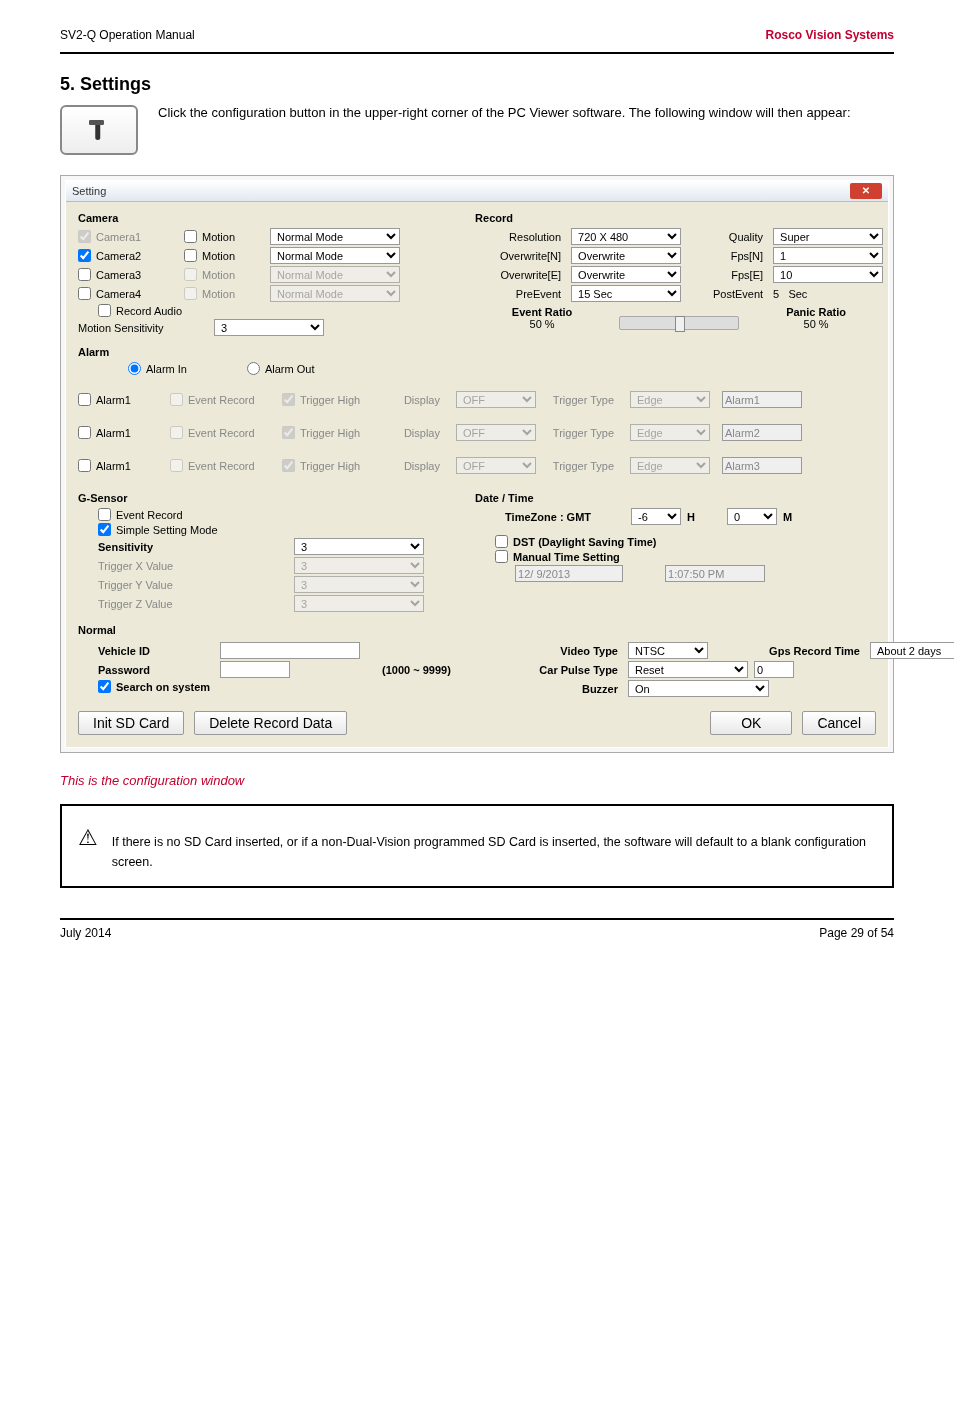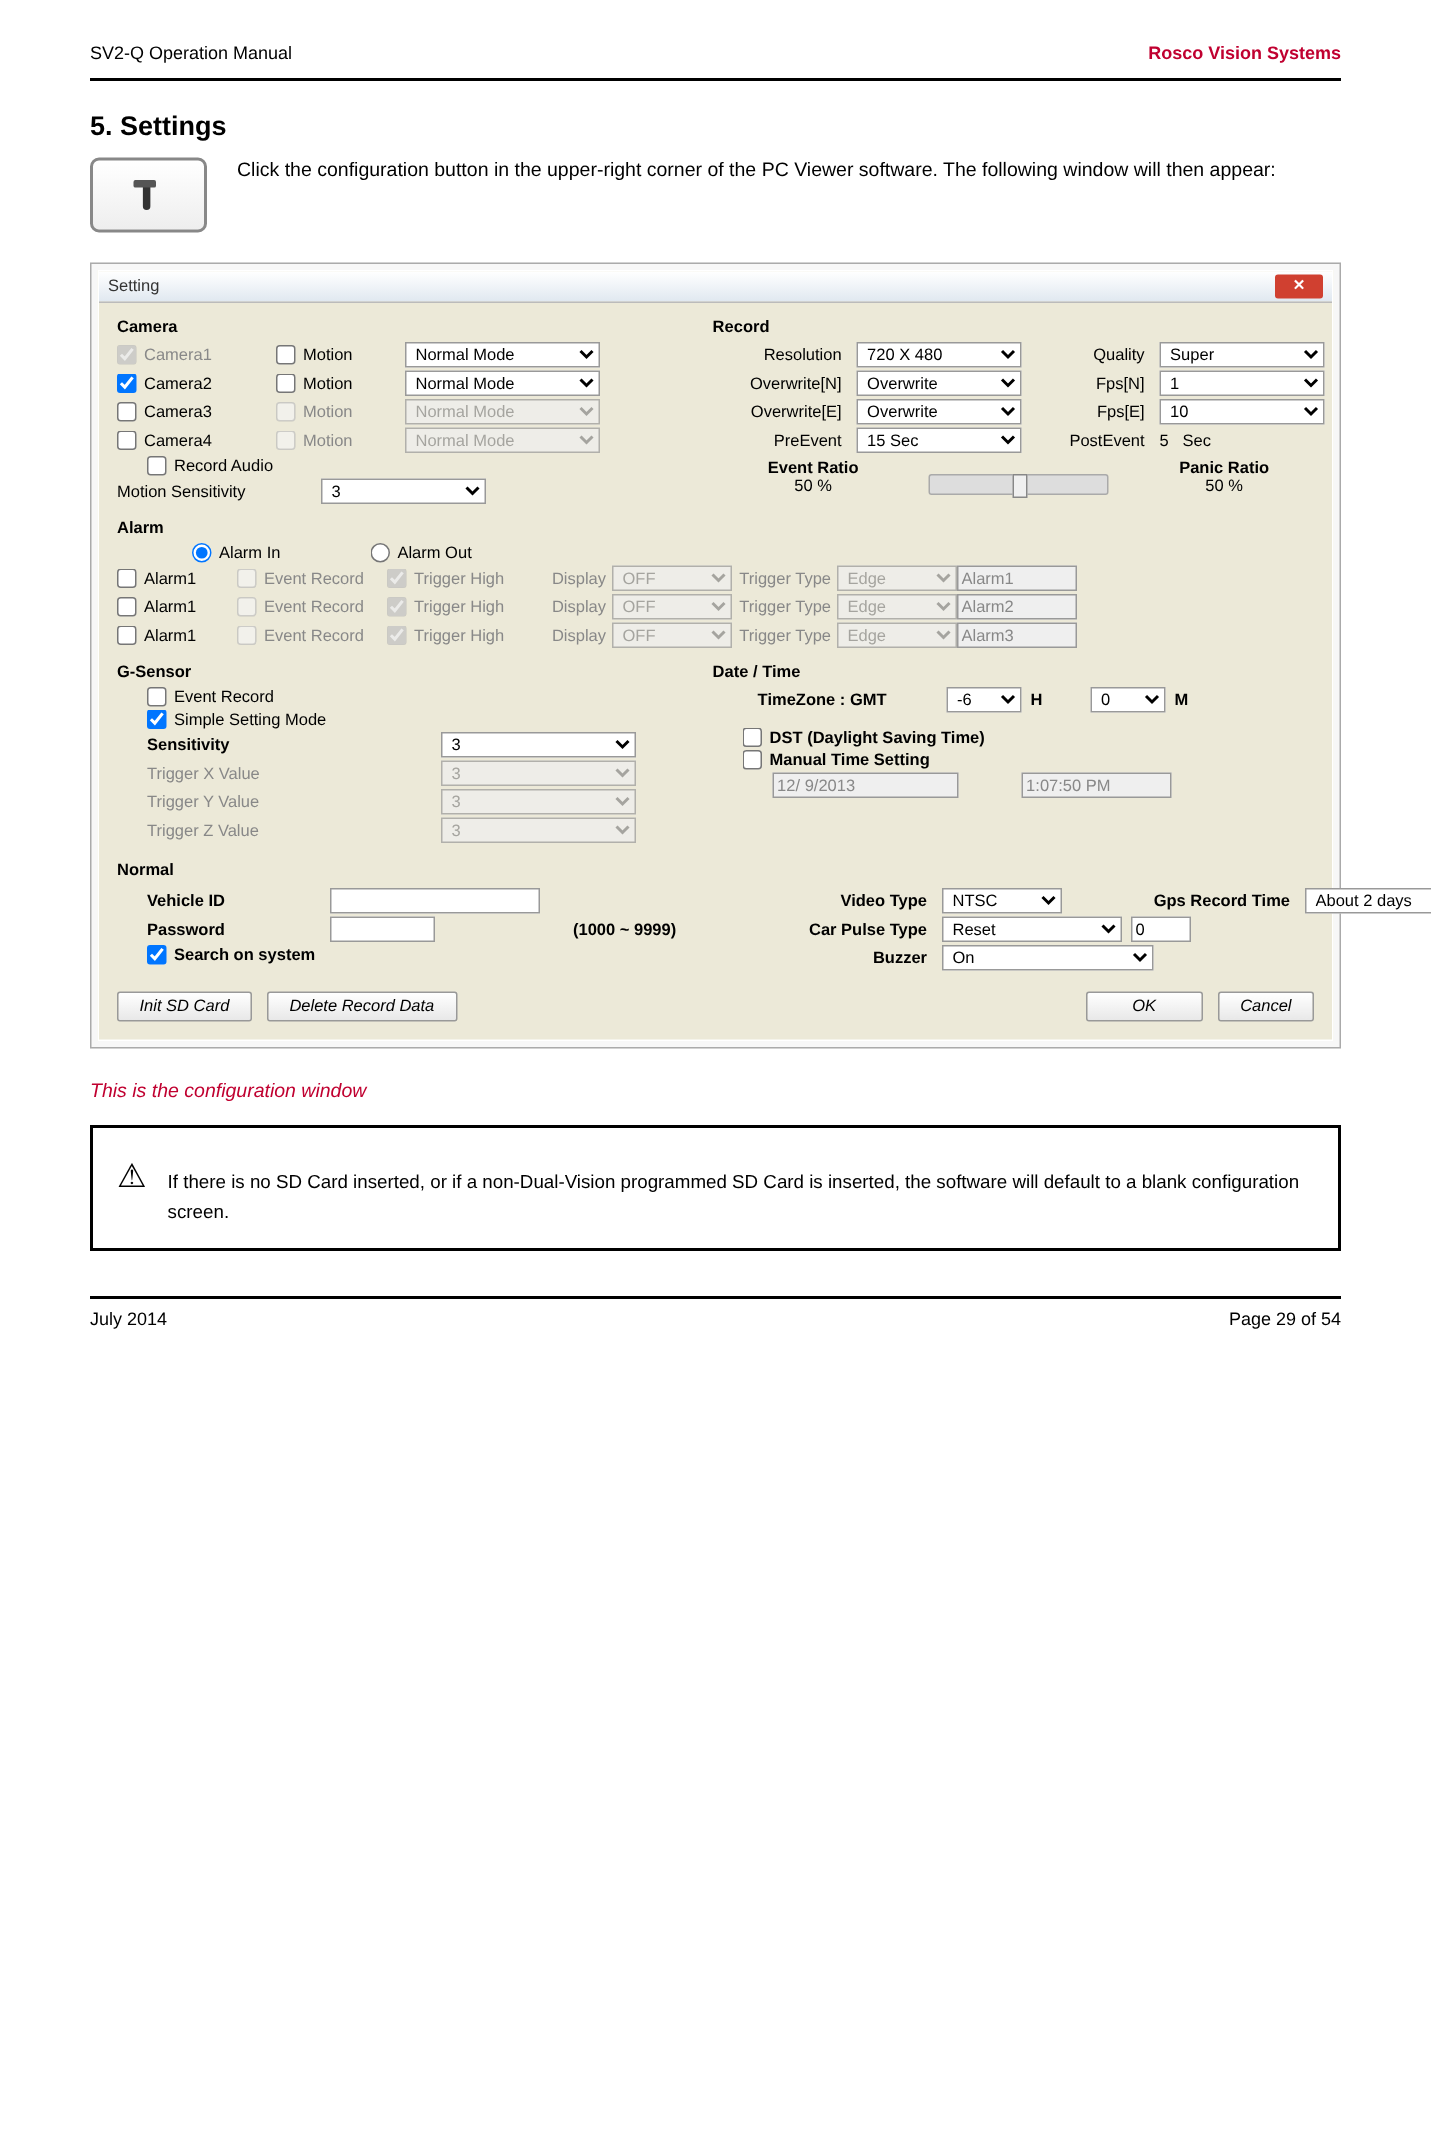--- a/index.html
+++ b/index.html
@@ -28,22 +28,22 @@
   input[type=checkbox], input[type=radio] { margin: 0 3px 0 0; vertical-align: middle; }
   .cb-pair { display: inline-flex; align-items: center; gap: 2px; }
   select, input[type=text] { font-size: 11px; padding: 0 2px; height: 17px; border: 1px solid #999; background: #fff; }
   select:disabled, input:disabled { background: #efefef; color: #888; }
   .disabled-txt { color: #888; }
   .cam-row { display: grid; grid-template-columns: 100px 80px 130px; align-items: center; margin: 2px 0; gap: 6px; }
   .rec-row { display: grid; grid-template-columns: 90px 110px 80px 110px; align-items: center; margin: 2px 0; gap: 6px; }
   .label-r { text-align: right; padding-right: 4px; }
   .slider { width: 120px; height: 14px; background: #ddd; border: 1px solid #aaa; border-radius: 2px; position: relative; }
   .slider-thumb { position: absolute; top: -1px; width: 10px; height: 16px; background: #f0f0f0; border: 1px solid #888; }
-  .btn { background: linear-gradient(#fff,#e8e8e8); border: 1px solid #999; padding: 3px 14px; font-size: 11px; border-radius: 2px; cursor: pointer; font-style: italic; }
-  .alarm-row { display: grid; grid-template-columns: 80px 100px 100px 50px 80px 70px 80px 80px; align-items: center; gap: 0; margin: 2px 0; }
+  .btn { background: linear-gradient(#fff,#e8e8e8); border: 1px solid #999; padding: 3px 14px; font-size: 14px; border-radius: 2px; cursor: pointer; }
+  .alarm-row { display: grid; grid-template-columns: 80px 100px 100px 50px 80px 70px 80px 80px; align-items: center; gap: 12px; margin: 16px 0; }
   .gs-row { display: grid; grid-template-columns: 190px 130px; align-items: center; gap: 6px; margin: 2px 0; }
   .sys-row { display: grid; grid-template-columns: 100px 140px 100px; align-items: center; gap: 22px; margin: 2px 0; }
   .sys-right-row { display: grid; grid-template-columns: 110px 120px 110px 140px; align-items: center; gap: 6px; margin: 2px 0; }
   .bottom-btns { display: flex; justify-content: space-between; margin-top: 12px; }
   .note-box { border: 2px solid #000; padding: 14px 16px; font-size: 12.5px; line-height: 1.6; display: flex; gap: 14px; margin-top: 16px; }
   .note-box .warn { font-size: 22px; }
   .caption { font-style: italic; color: #c00030; margin-top: 6px; font-size: 13px; }
   .footer { display: flex; justify-content: space-between; font-size: 12px; margin-top: 30px; border-top: 2px solid #000; padding-top: 6px; }
 </style>
 </head>
@@ -296,21 +296,21 @@
                   <span style="font-weight:bold">DST (Daylight Saving Time)</span>
                 </span>
               </div>
           <div class="row" style="margin-left:20px">
                 <span class="cb-pair">
                   <input type="checkbox" style="">
                   <span style="font-weight:bold">Manual Time Setting</span>
                 </span>
               </div>
           <div class="row" style="margin-left:40px">
-            <input type="text" disabled="" style="width: 124px;" value="12/ 9/2013">
+            <input type="text" disabled="" style="width: 108px;" value="12/ 9/2013">
             <span style="width:30px"></span>
             <input type="text" disabled="" style="width: 100px;" value="1:07:50 PM">
           </div>
         </div>
       </div>
 
       <div class="group-title" style="margin-top:10px">Normal</div>
       <div class="two-col">
         <div class="col-l">
           <div class="sys-row" style="margin-left:20px">

